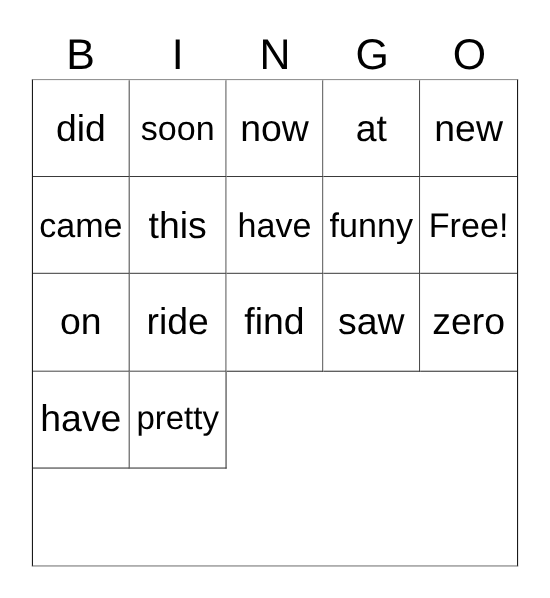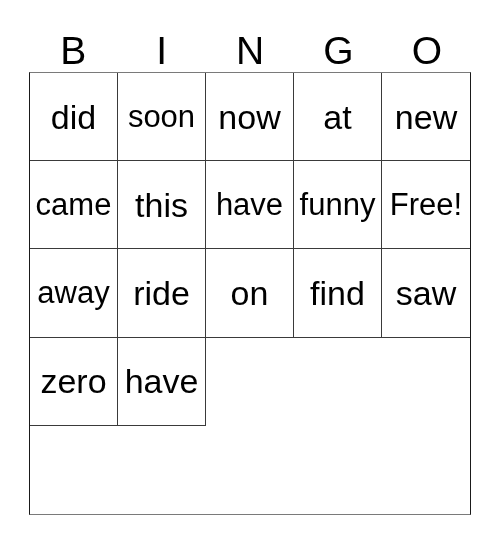--- a/index.html
+++ b/index.html
@@ -130,38 +130,38 @@
     <div class="cell long">
         <span class="cell-text">have</span>
       </div>
 
     <div class="cell long">
         <span class="cell-text">funny</span>
       </div>
     <div class="cell long">
         <span class="cell-text">Free!</span>
       </div>
-    <div class="cell long">
-        <span class="cell-text">away</span>
-      </div>
 
     <div class="cell">
-        <span class="cell-text">ride</span>
+        <span class="cell-text">on</span>
       </div>
     <div class="cell">
-        <span class="cell-text">on</span>
+        <span class="cell-text">ride</span>
       </div>
     <div class="cell">
         <span class="cell-text">find</span>
       </div>
     <div class="cell">
         <span class="cell-text">saw</span>
       </div>
 
     <div class="cell">
         <span class="cell-text">zero</span>
       </div>
     <div class="cell">
         <span class="cell-text">have</span>
       </div>
+    <div class="cell xlong">
+        <span class="cell-text">pretty</span>
+      </div>
 
   </div>
 </div>
 
 </body></html>

